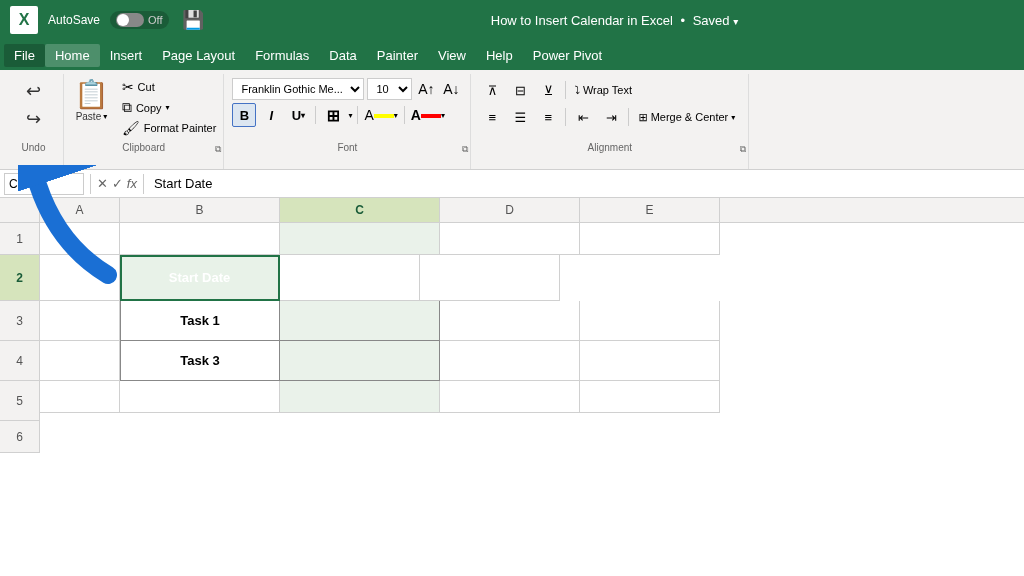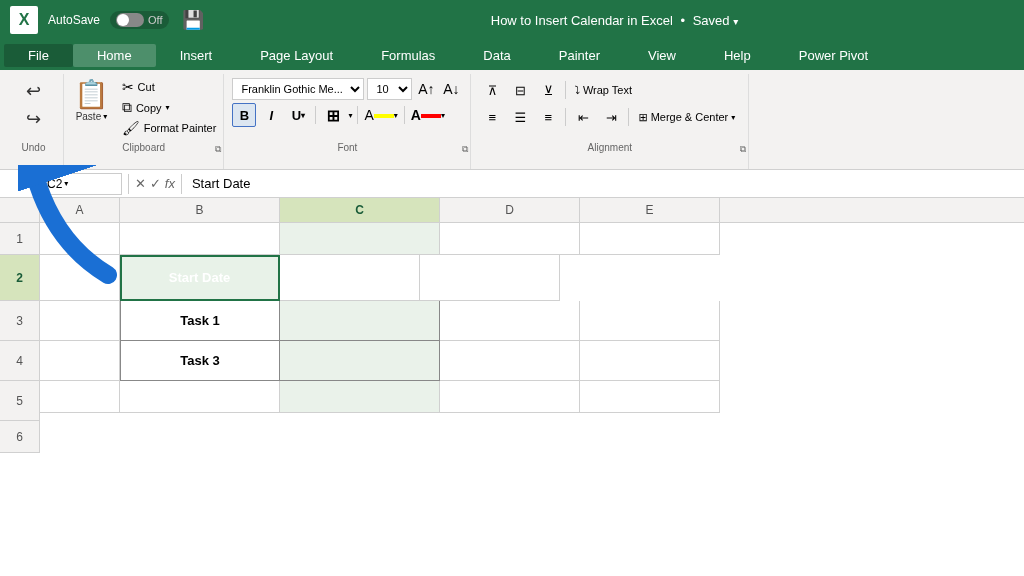--- a/index.html
+++ b/index.html
@@ -18,21 +18,21 @@
     .autosave-toggle span { color: #ccc; font-size: 11px; }
     .save-icon { color: #fff; font-size: 18px; margin-left: 4px; }
     .doc-title { color: #fff; font-size: 13px; margin: 0 auto; }
     .title-dot { margin: 0 4px; }
     .title-arrow { font-size: 10px; }
 
     
     #menubar {
       display: flex; align-items: center; height: 30px; background: #217346; padding: 0 4px;
     }
-    .menu-item { color: #fff; padding: 4px 24px; font-size: 13px; cursor: pointer; border-radius: 2px; }
+    .menu-item { color: #fff; padding: 4px 10px; font-size: 13px; cursor: pointer; border-radius: 2px; }
     .menu-item:hover, .menu-item.active { background: rgba(255,255,255,0.2); }
     .menu-item.file { background: rgba(0,0,0,0.2); }
 
     
     #ribbon {
       background: #f3f2f1; border-bottom: 1px solid #d0d0d0; padding: 4px 4px 0 4px; display: flex; align-items: stretch; height: 100px;
     }
     .ribbon-section-label { font-size: 10px; color: #666; position: absolute; bottom: 16px; left: 0; right: 0; text-align: center; }
     .ribbon-section-expand { position: absolute; bottom: 14px; right: 2px; font-size: 9px; color: #666; }
     .ribbon-tools { display: flex; align-items: flex-start; gap: 2px; flex: 1; padding-bottom: 20px; }
@@ -69,21 +69,21 @@
     .align-section { display: flex; flex-direction: column; padding: 4px 8px 20px 8px; border-right: 1px solid #ddd; position: relative; gap: 3px; min-width: 170px; }
     .align-row { display: flex; align-items: center; gap: 2px; }
     .align-btn { width: 26px; height: 24px; display: flex; align-items: center; justify-content: center; cursor: pointer; border-radius: 2px; border: 1px solid transparent; font-size: 13px; }
     .wrap-btn { display: flex; align-items: center; gap: 3px; font-size: 11px; cursor: pointer; padding: 2px 4px; border-radius: 2px; }
     .merge-btn { display: flex; align-items: center; gap: 3px; font-size: 11px; cursor: pointer; padding: 2px 4px; border-radius: 2px; border: 1px solid transparent; }
 
     
     #formulabar {
       display: flex; align-items: center; height: 28px; background: #fff; border-bottom: 1px solid #d0d0d0; padding: 0 4px; gap: 4px;
     }
-    .cell-ref { width: 80px; height: 22px; border: 1px solid #ccc; font-size: 12px; padding: 0 4px; display: flex; align-items: center; margin-left: 38px; }
+    .cell-ref { width: 80px; height: 22px; border: 1px solid #ccc; font-size: 12px; padding: 0 4px; display: flex; align-items: center; }
     .formula-divider { width: 1px; background: #ccc; height: 20px; margin: 0 2px; }
     .formula-icons { display: flex; gap: 4px; color: #666; font-size: 13px; }
     .fx-label { font-style: italic; color: #666; font-size: 13px; }
 
     
     #grid-container { background: #fff; overflow: hidden; }
     .col-headers { display: flex; background: #f3f2f1; border-bottom: 1px solid #d0d0d0; }
     .row-header-spacer { width: 40px; min-width: 40px; border-right: 1px solid #d0d0d0; }
     .col-header { display: flex; align-items: center; justify-content: center; font-size: 12px; color: #555; border-right: 1px solid #d0d0d0; height: 24px; font-weight: 500; }
     .col-header.selected { background: #d6e4bc; color: #1a5c38; font-weight: bold; }

